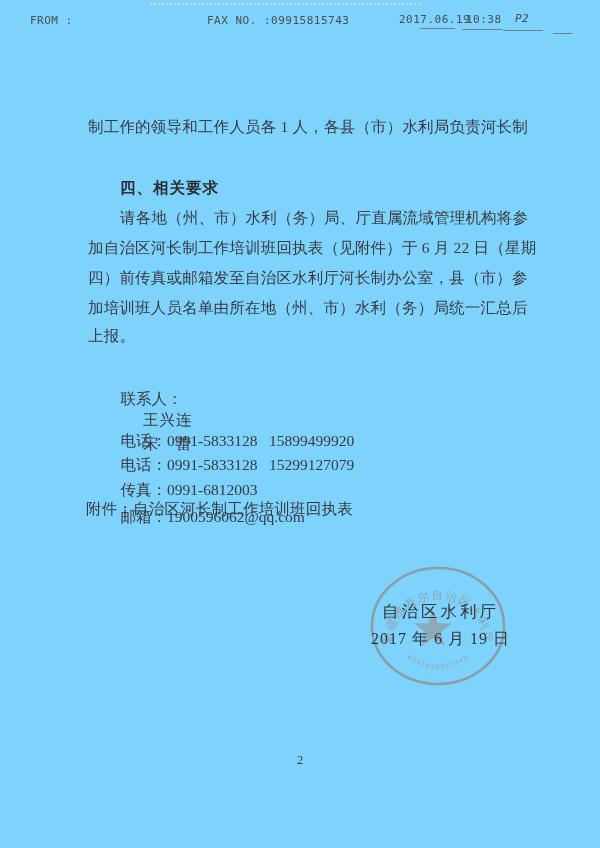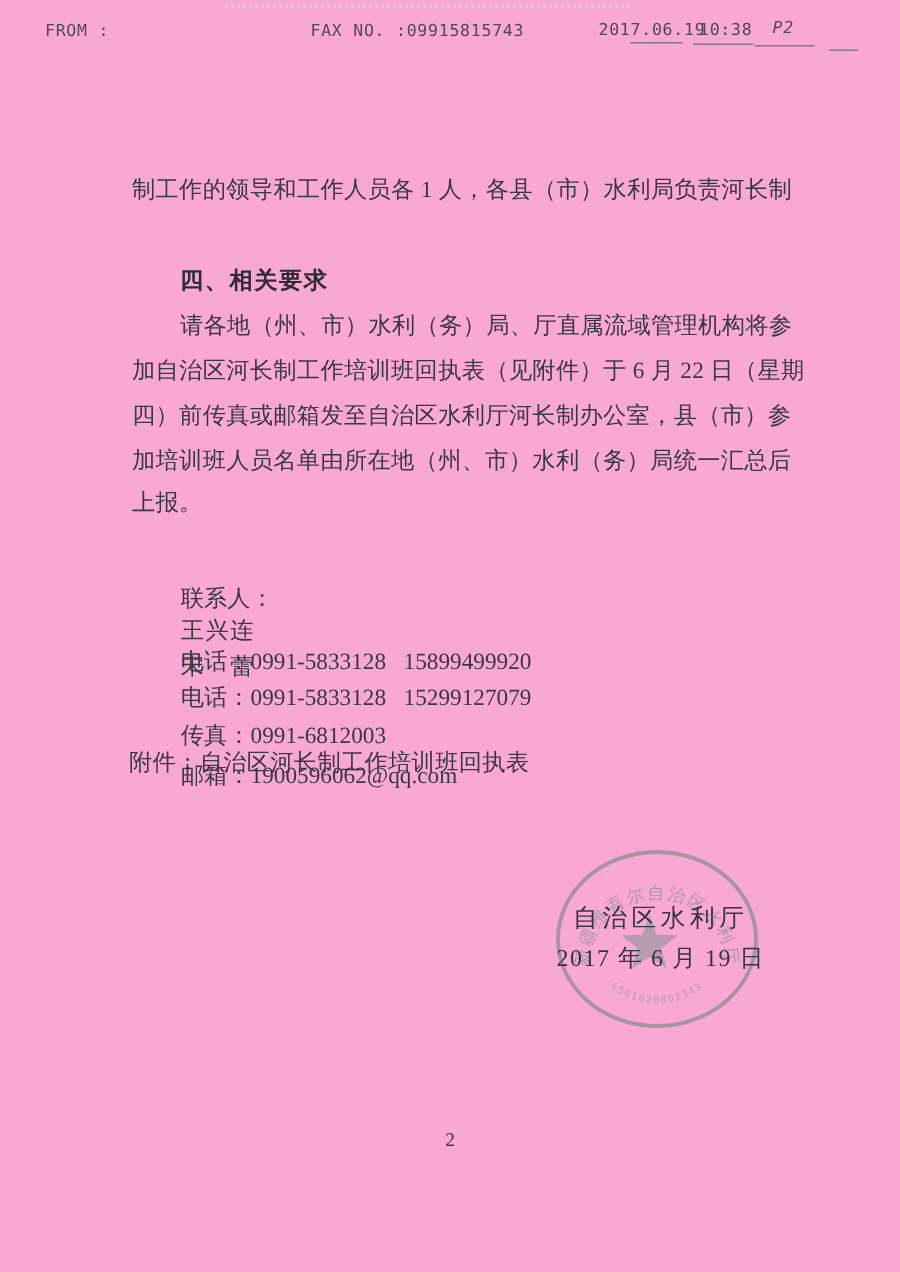--- a/index.html
+++ b/index.html
@@ -5,21 +5,21 @@
   html,body{margin:0;padding:0;}
   body{
     width:600px;height:848px;
     background:#ffffff;
     font-family:"Liberation Serif","DejaVu Serif",serif;
     position:relative;
     overflow:hidden;
   }
   .page{
     position:absolute;left:0;top:0;width:600px;height:848px;
-    background:#f9a8d4;
+    background:#7dd3fc;
   }
   
   .top-smudge{
     position:absolute;left:150px;top:3px;width:270px;height:0;
     border-top:2px dotted #d9d9d3;opacity:.8;
   }
   
   .fax-header span{
     position:absolute;
     font-family:"DejaVu Sans Mono","Liberation Mono",monospace;
@@ -53,21 +53,21 @@
   .l-s4-4{left:88px;top:321px;}
   .h-sec5{left:120px;top:340px;}
 
   
   .contact-row{position:absolute;left:105px;white-space:pre;font-size:15.5px;color:#393940;}
   .cr1{top:371px;}
   .cr2{top:398px;}
   .cr3{top:426px;}
   .cr4{top:453px;}
   .c-label{display:inline-block;width:68px;}
-  .c-name{display:inline-block;width:72px;letter-spacing:1px;}
+  .c-name{display:inline-block;width:72px;letter-spacing:1px;text-align:right;}
   .c-detail{display:inline-block;white-space:pre;}
 
   .l-attach{left:86px;top:494px;}
 
   
   .signoff-org{
     position:absolute;left:382px;top:601px;
     font-size:16.5px;color:#35353c;letter-spacing:3px;white-space:pre;
   }
   .signoff-date{

